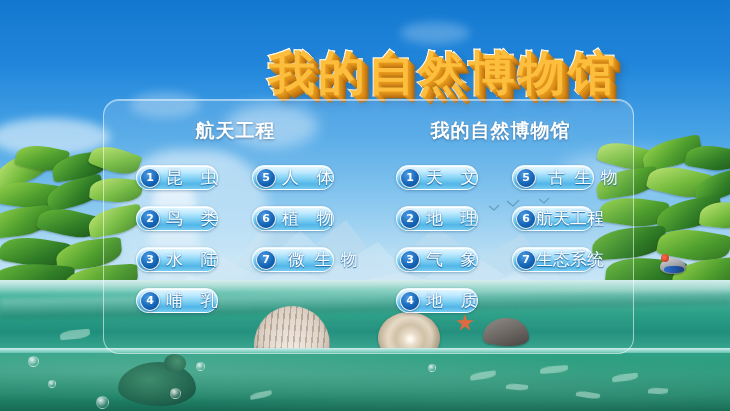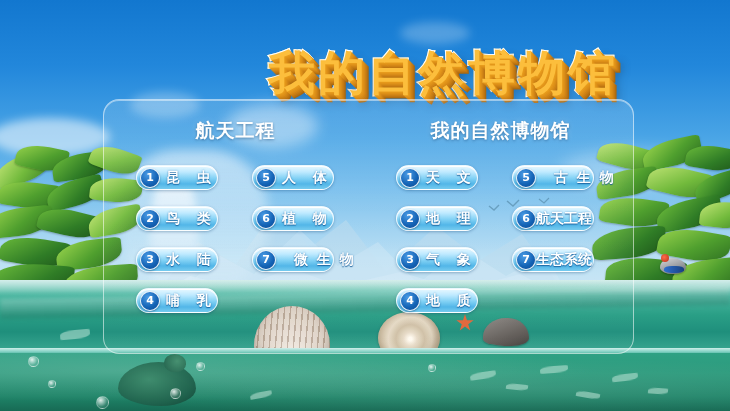--- a/index.html
+++ b/index.html
@@ -200,26 +200,26 @@
     flex:0 0 auto;width:18px;height:18px;border-radius:50%;
     background:radial-gradient(circle at 38% 30%,#4a9ce6,#1463b5 58%,#0b4a92);
     border:1px solid rgba(255,255,255,.9);
     color:#fff;font-size:11px;font-weight:bold;
     display:flex;align-items:center;justify-content:center;
     box-shadow:0 1px 2px rgba(5,40,80,.45);
     line-height:1;
   }
   .btn .lbl{
     flex:1 1 auto;
-    font-size:14px;font-weight:bold;color:#ffffff;
+    font-size:17px;font-weight:normal;color:#ffffff;
     text-shadow:0 1px 1px rgba(20,90,150,.85),0 0 2px rgba(30,110,175,.6);
     white-space:nowrap;letter-spacing:0;
   }
   .btn .lbl.sp2{letter-spacing:6px;padding-left:6px;}
-  .btn .lbl.sp3{letter-spacing:2px;padding-left:18px;}
+  .btn .lbl.sp3{letter-spacing:2px;padding-left:12px;}
 </style>
 </head>
 <body>
 
 <div class="stage">
 
   <div class="sky"></div>
 
   <div class="mtn" style="left:150px;top:168px;width:420px;height:132px;">
     <svg width="420" height="132" viewBox="0 0 420 132">

